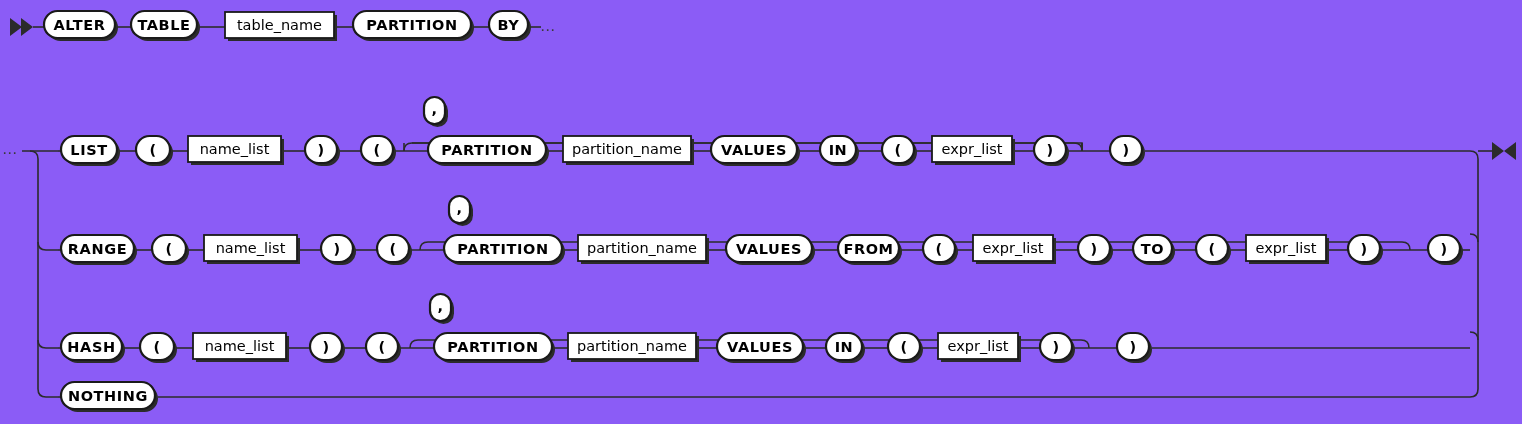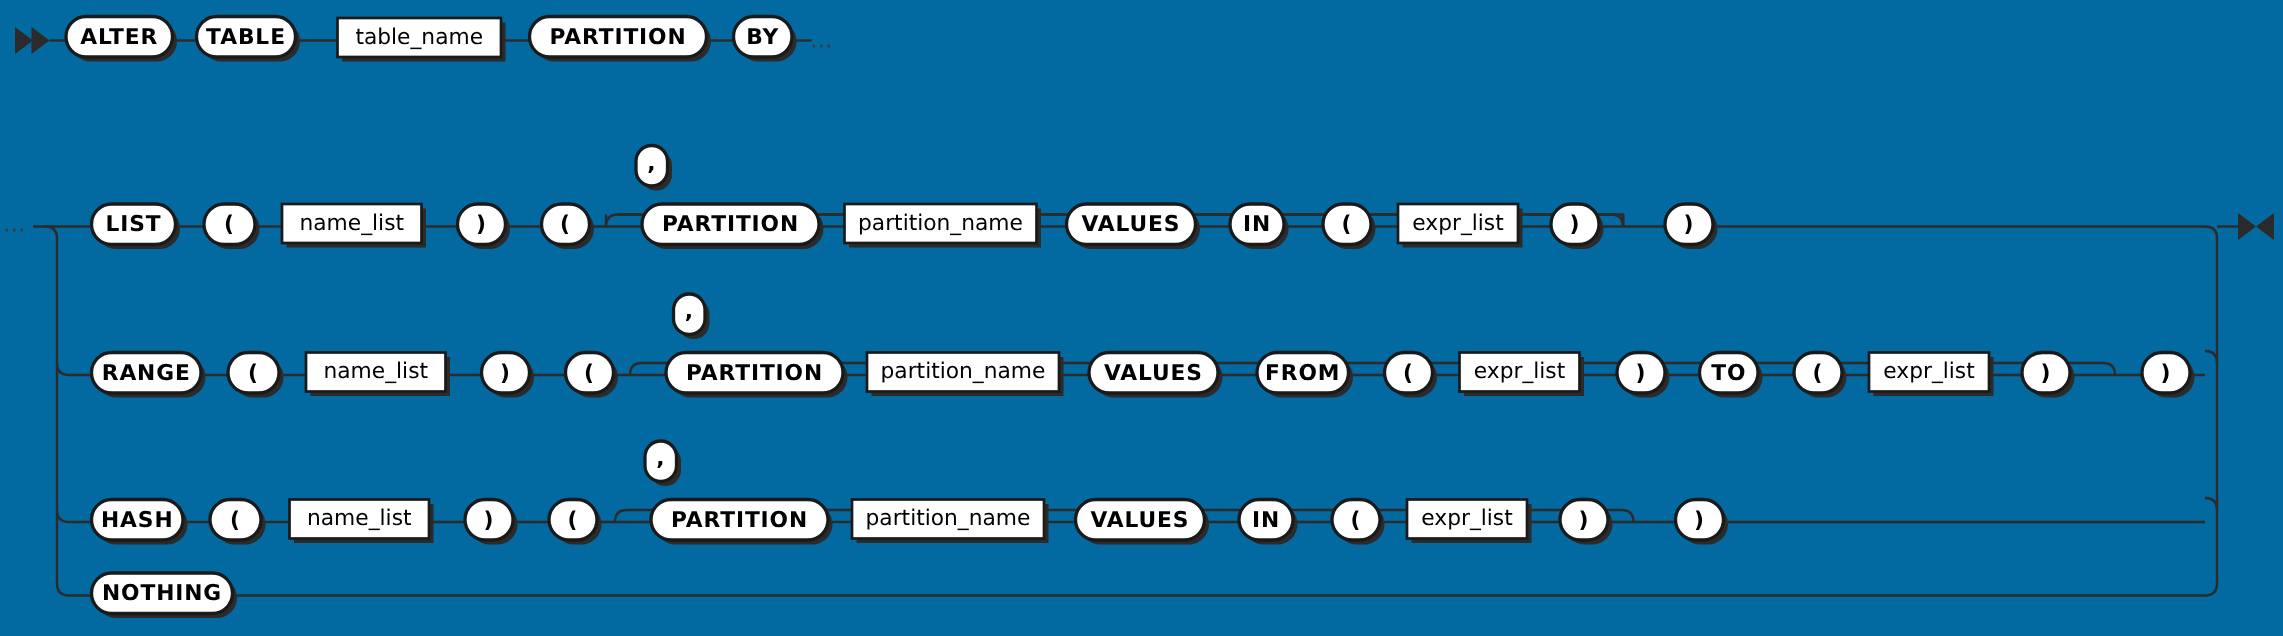--- a/index.html
+++ b/index.html
@@ -4,21 +4,21 @@
 <style>
   html, body {
     margin: 0;
     padding: 0;
     background: #ffffff;
   }
   #diagram-root {
     position: relative;
     width: 1522px;
     height: 424px;
-    background: #0369a1;
+    background: #8b5cf6;
     font-family: "DejaVu Sans", sans-serif;
   }
   svg#railroad {
     display: block;
     width: 1522px;
     height: 424px;
   }
   .rail {
     fill: none;
     stroke: #2b2b2b;

